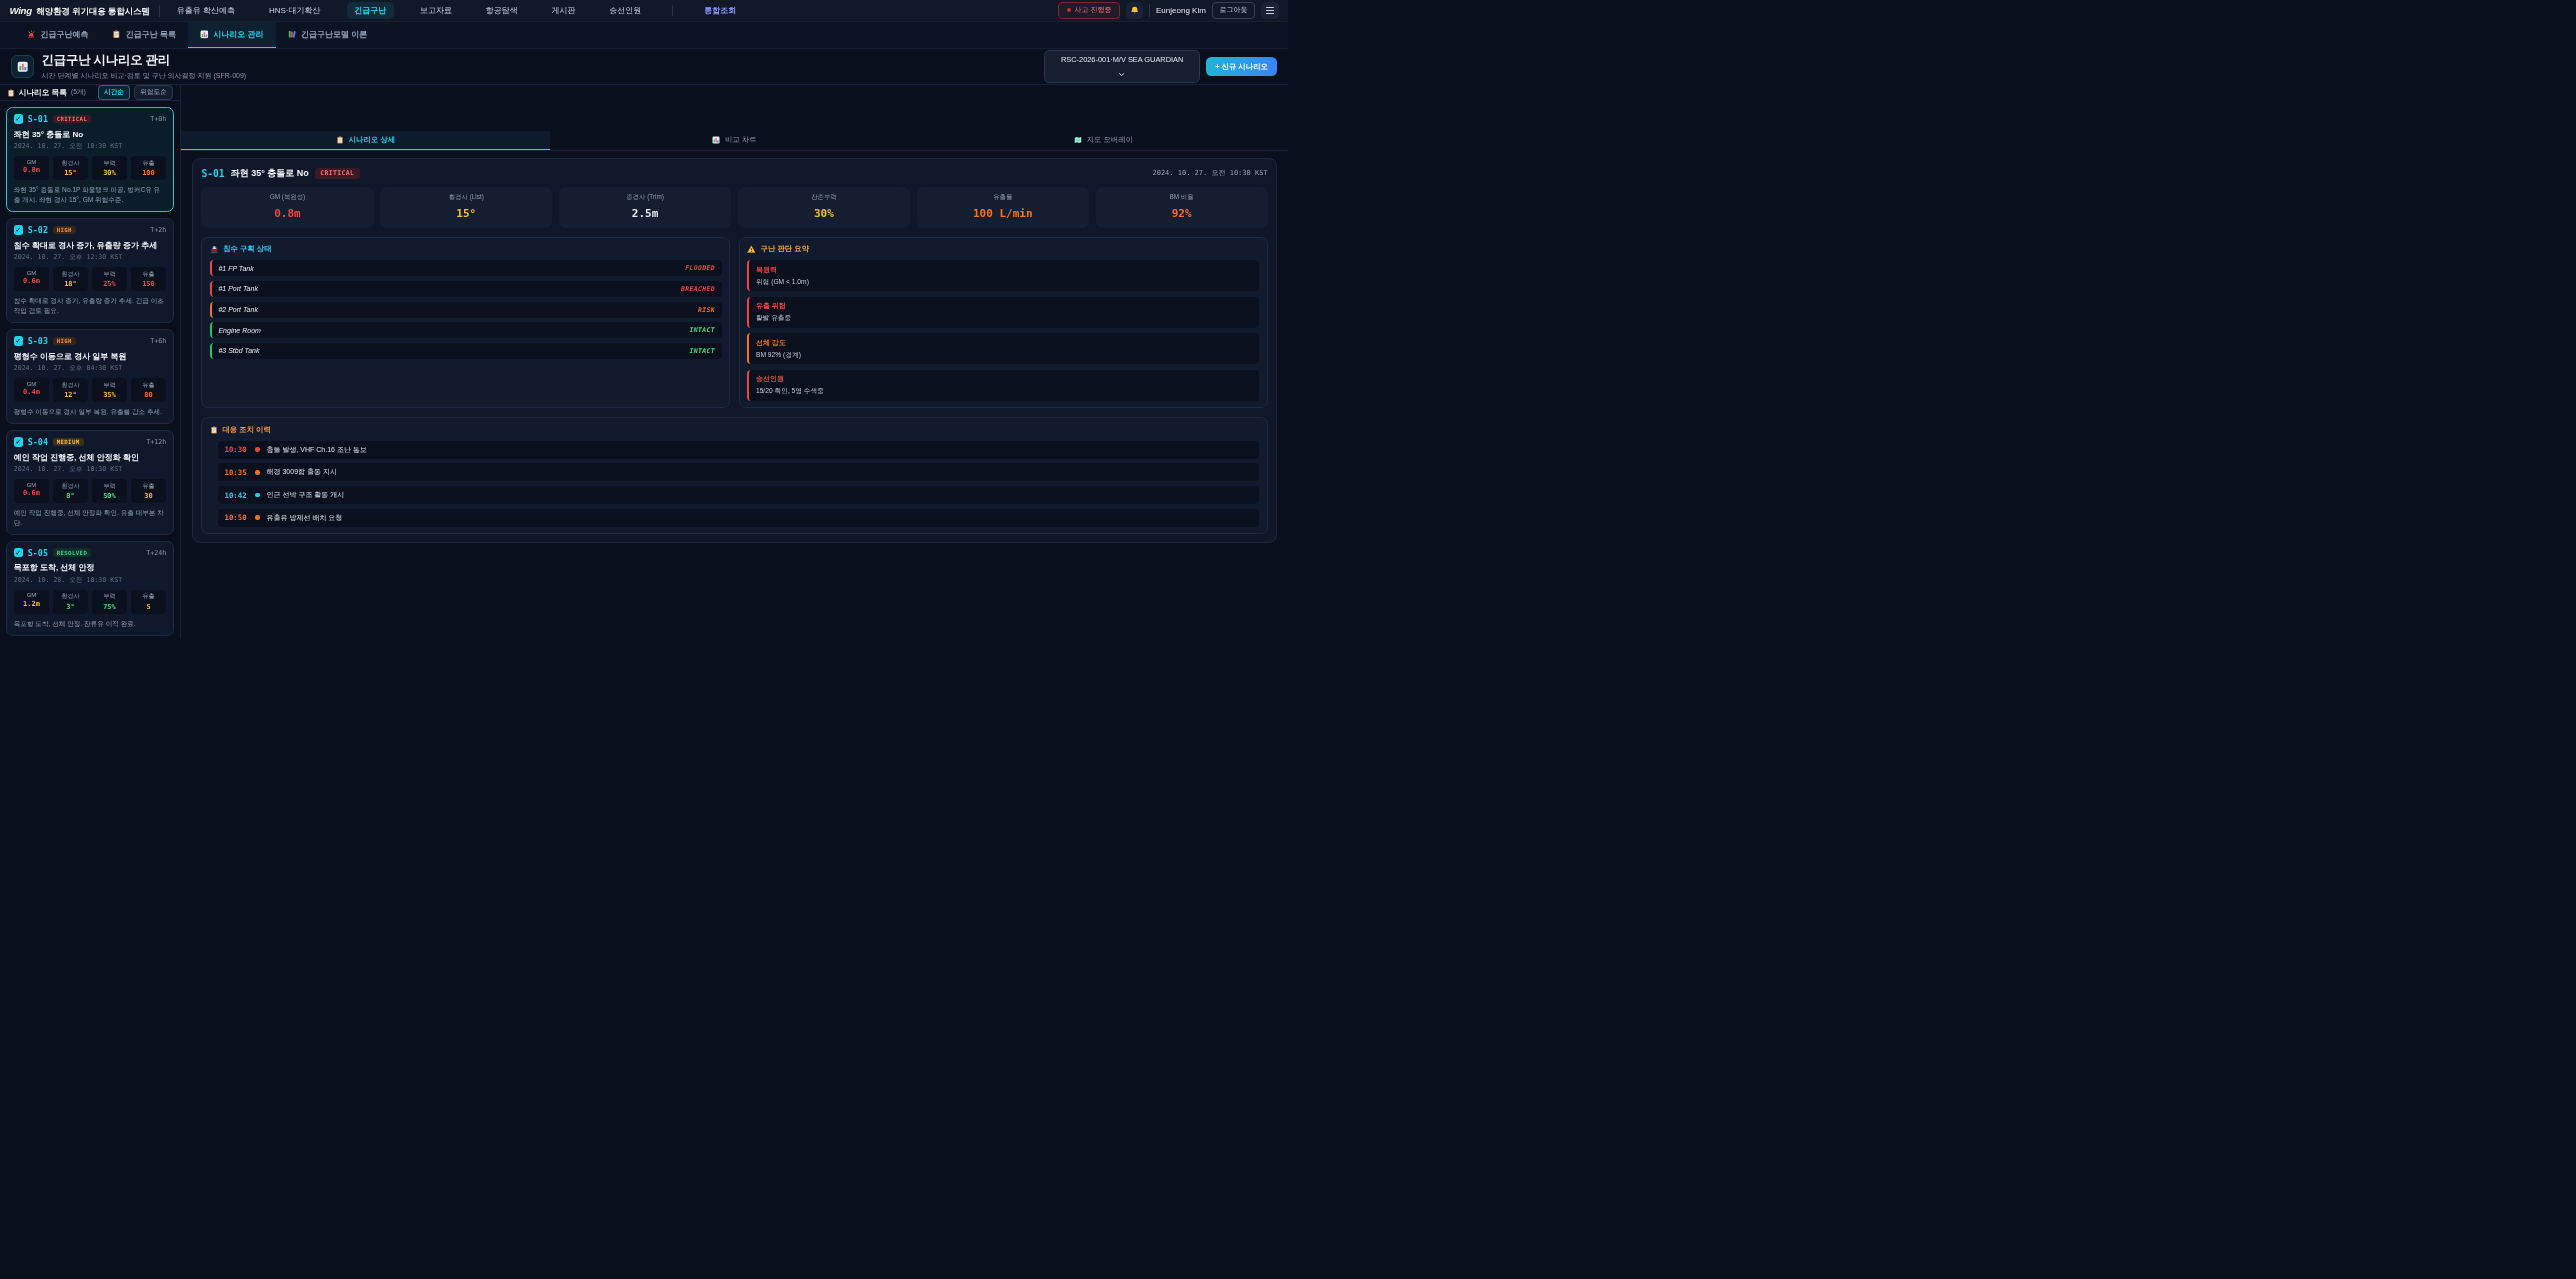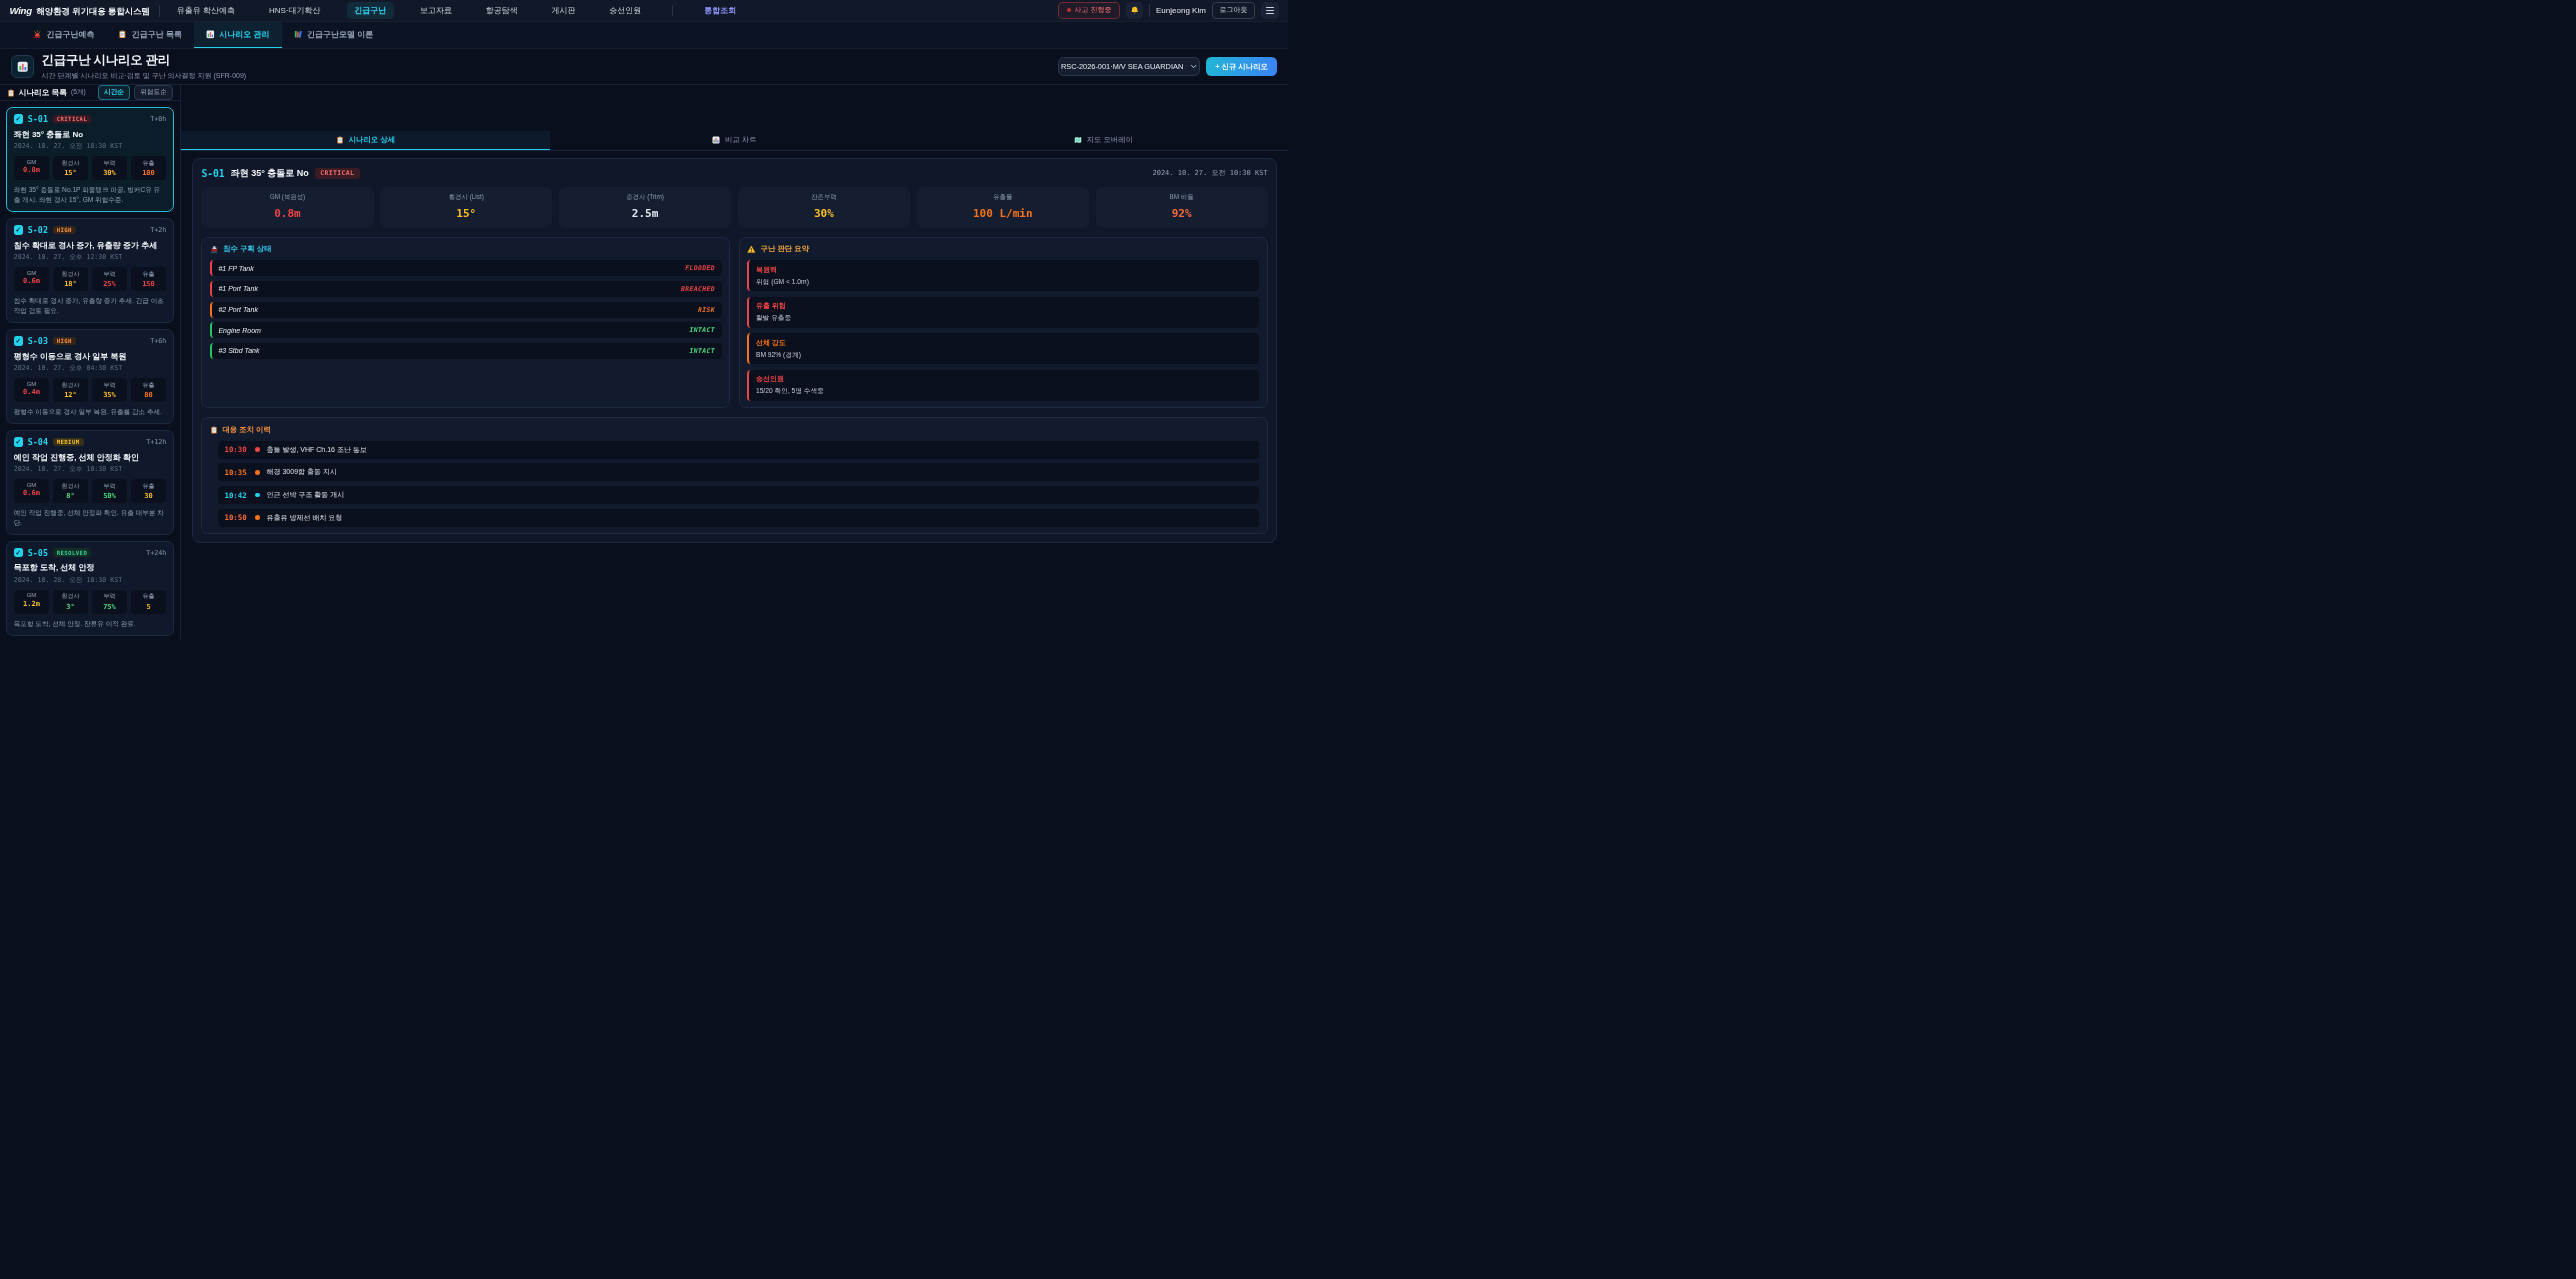--- a/index.html
+++ b/index.html
@@ -30,34 +30,34 @@
   .icon-box { width:17.4px; height:17.4px; border-radius:4.7px; background:#1a2336; display:flex;
     align-items:center; justify-content:center; cursor:pointer; }
   .tr-divider { width:0.7px; height:13.4px; background:#2a3650; }
   .user-name { font-size:8px; color:#e2e8f0; }
   .logout-btn { font-size:7px; color:#cbd5e1; border:0.7px solid #334155; border-radius:4px;
     padding:2.7px 6.7px; cursor:pointer; background:transparent; }
   .burger { display:flex; flex-direction:column; gap:1.7px; }
   .burger i { display:block; width:8px; height:1.1px; background:#cbd5e1; border-radius:0.7px; }
 
   
-  .subtabs { height:27px; background:#0c1322; border-bottom:0.7px solid #161f31; display:flex; padding:0 21px; }
+  .subtabs { height:27px; background:#0c1322; border-bottom:0.7px solid #161f31; display:flex; padding:0 15px; }
   .subtab { display:flex; align-items:center; gap:4.7px; padding:0 12px; font-size:8px; font-weight:bold;
     color:#94a3b8; border-bottom:1.7px solid transparent; cursor:pointer; }
   .subtab.active { color:#22d3ee; background:#0e2130; border-bottom-color:#22d3ee; }
 
   
   .page-header { display:flex; align-items:center; gap:7.4px; padding:5.4px 10.7px; height:35px; }
   .ph-icon { width:23.5px; height:23.5px; border-radius:6px; background:#0d2231; border:0.7px solid #1d3c50;
     display:flex; align-items:center; justify-content:center; }
   .ph-title { font-size:12.4px; font-weight:bold; color:#f1f5f9; letter-spacing:-0.2px; }
   .ph-sub { font-size:7px; color:#8b9bb0; margin-top:2px; }
   .ph-right { margin-left:auto; display:flex; align-items:center; gap:5.4px; }
   .select { display:flex; align-items:center; gap:6.7px; background:#161f30; border:0.7px solid #2b3850;
-    border-radius:5.4px; padding:4px 2px; font-size:7.4px; color:#e5eaf2; cursor:pointer; }
+    border-radius:5.4px; padding:4px 16px; font-size:7.4px; color:#e5eaf2; cursor:pointer;flex-direction:column; }
   .btn-new { background:linear-gradient(100deg,#1fb6d4,#3b82f6); color:#fff; font-size:7.4px; font-weight:bold;
     border-radius:5.4px; padding:4.7px 9.4px; border:none; cursor:pointer; }
 
   
   .content { display:flex; height:555px; border-top:0.7px solid #18233a; }
   .sidebar { width:181px; border-right:0.7px solid #18233a; display:flex; flex-direction:column; }
   .sb-head { height:20px; display:flex; align-items:center; gap:4px; padding:0 6.7px; border-bottom:0.7px solid #18233a; }
   .sb-title { font-size:7.7px; font-weight:bold; color:#f1f5f9; }
   .sb-count { font-size:6.7px; color:#8b9bb0; }
   .sb-sort { margin-left:auto; display:flex; gap:3.4px; }

